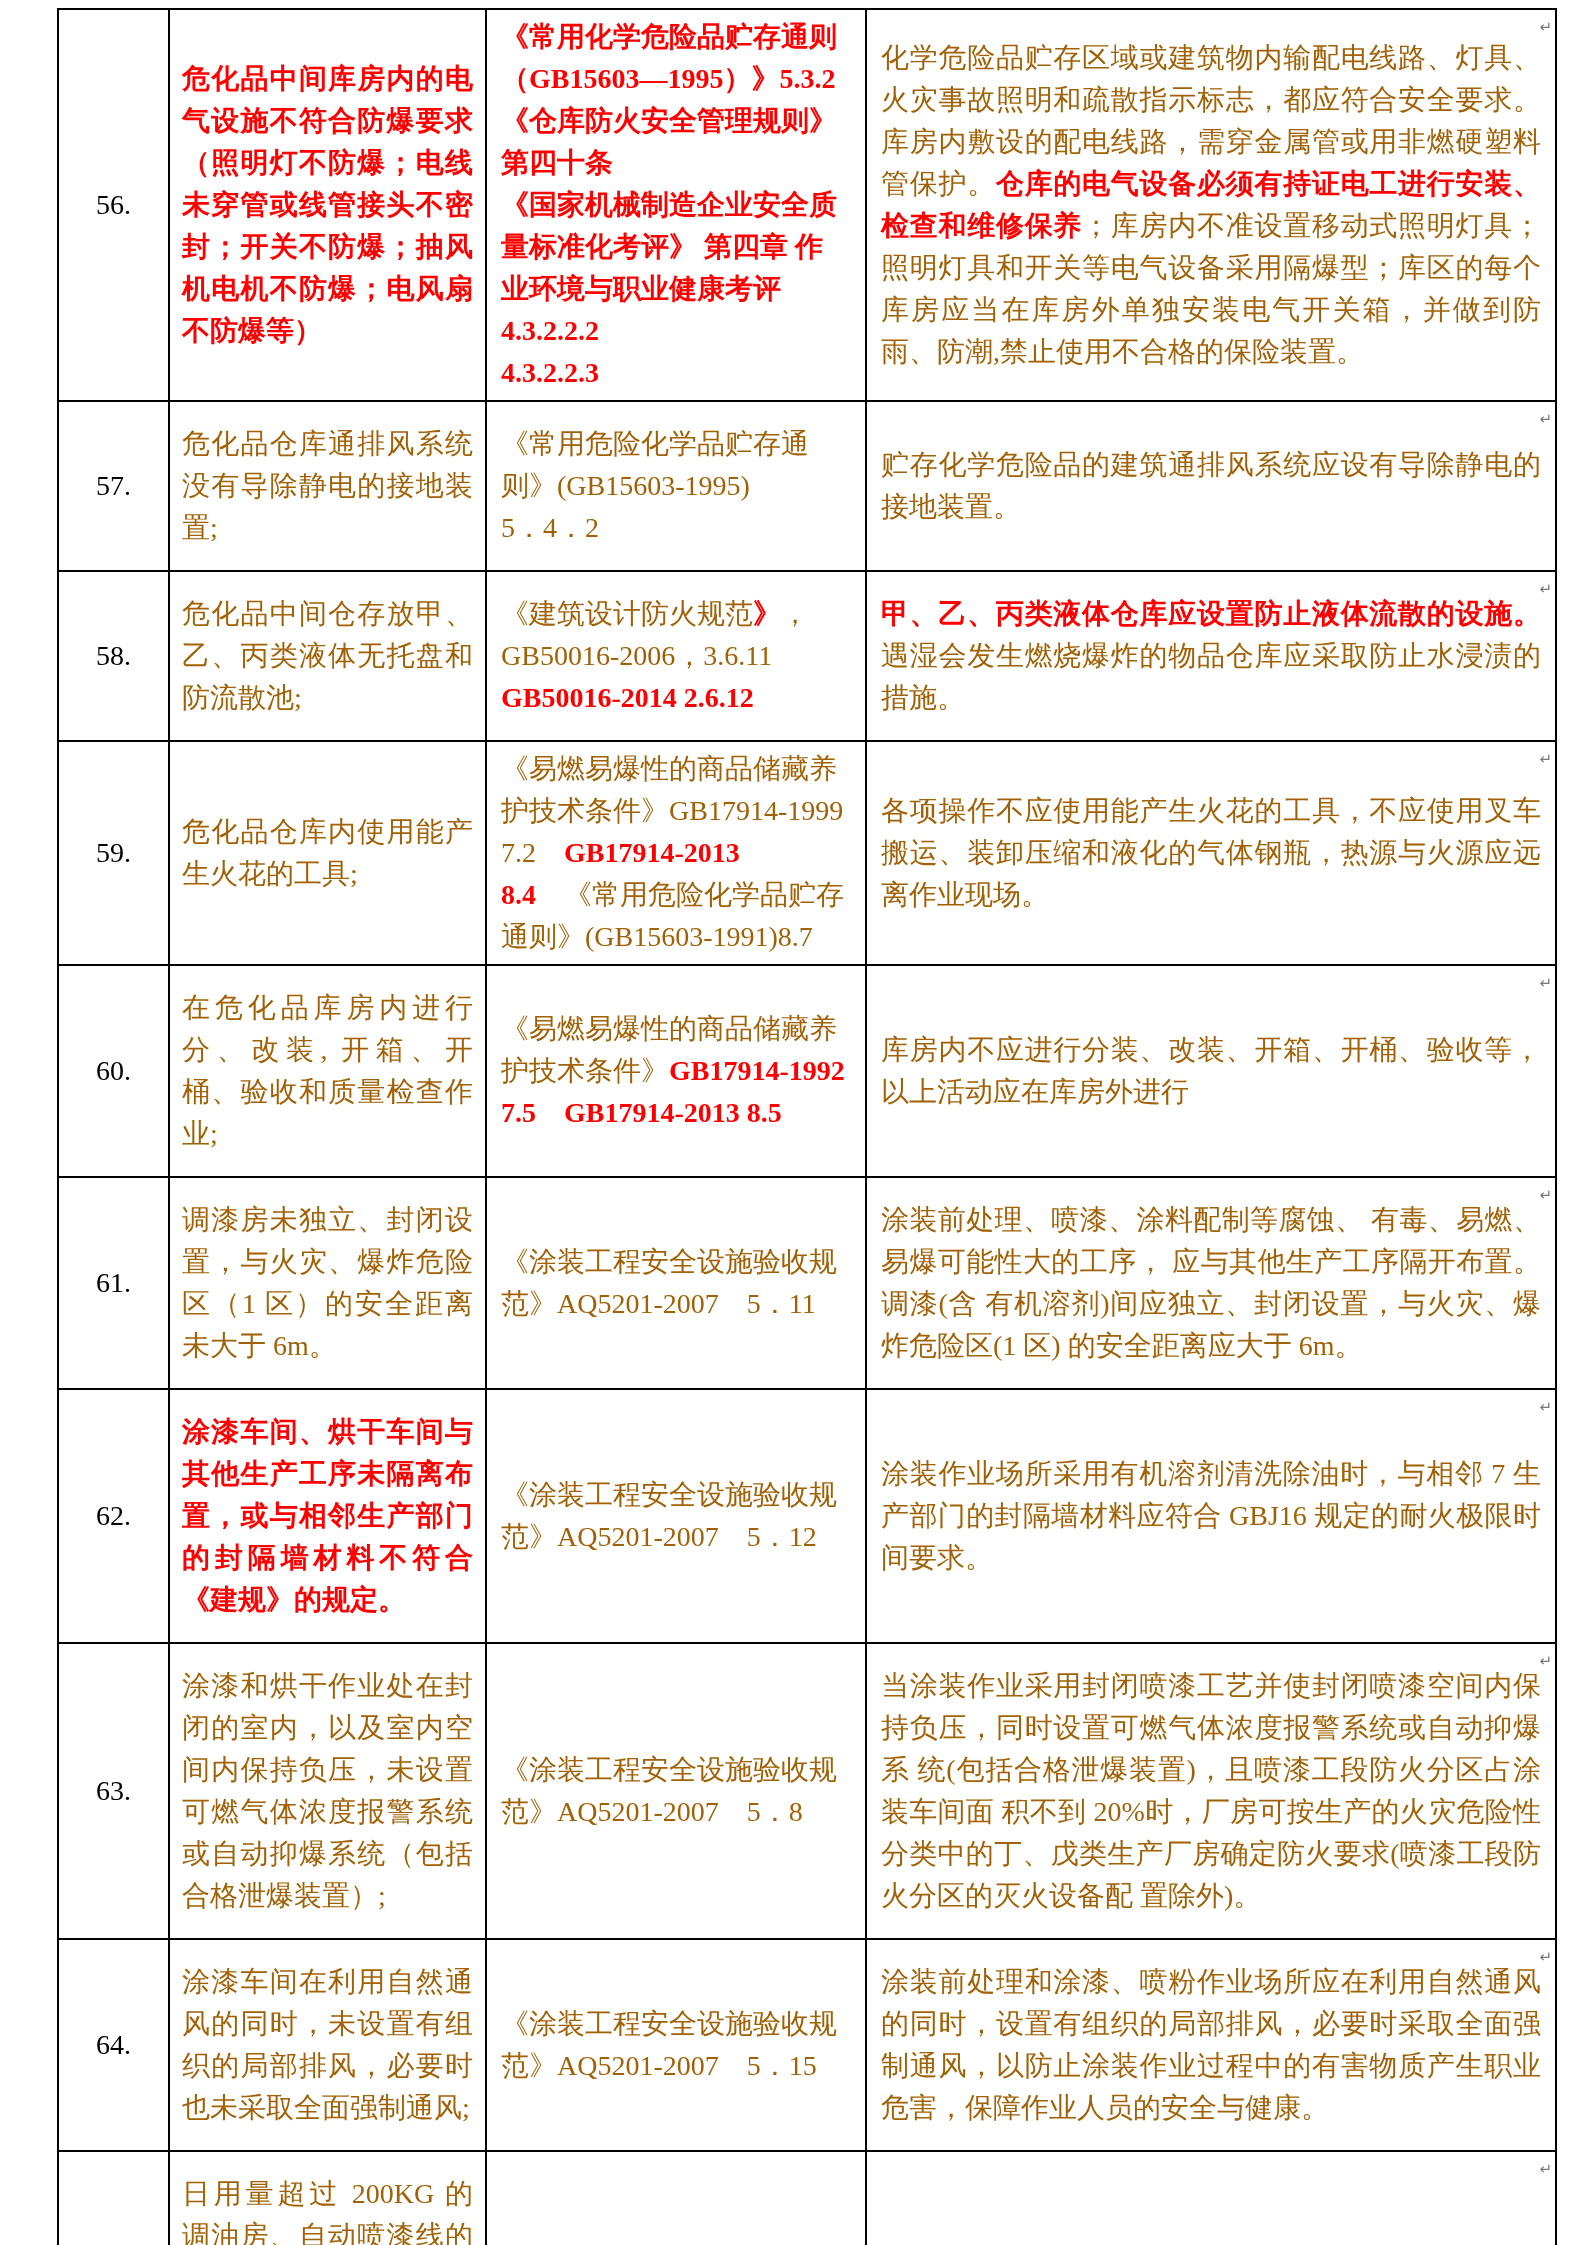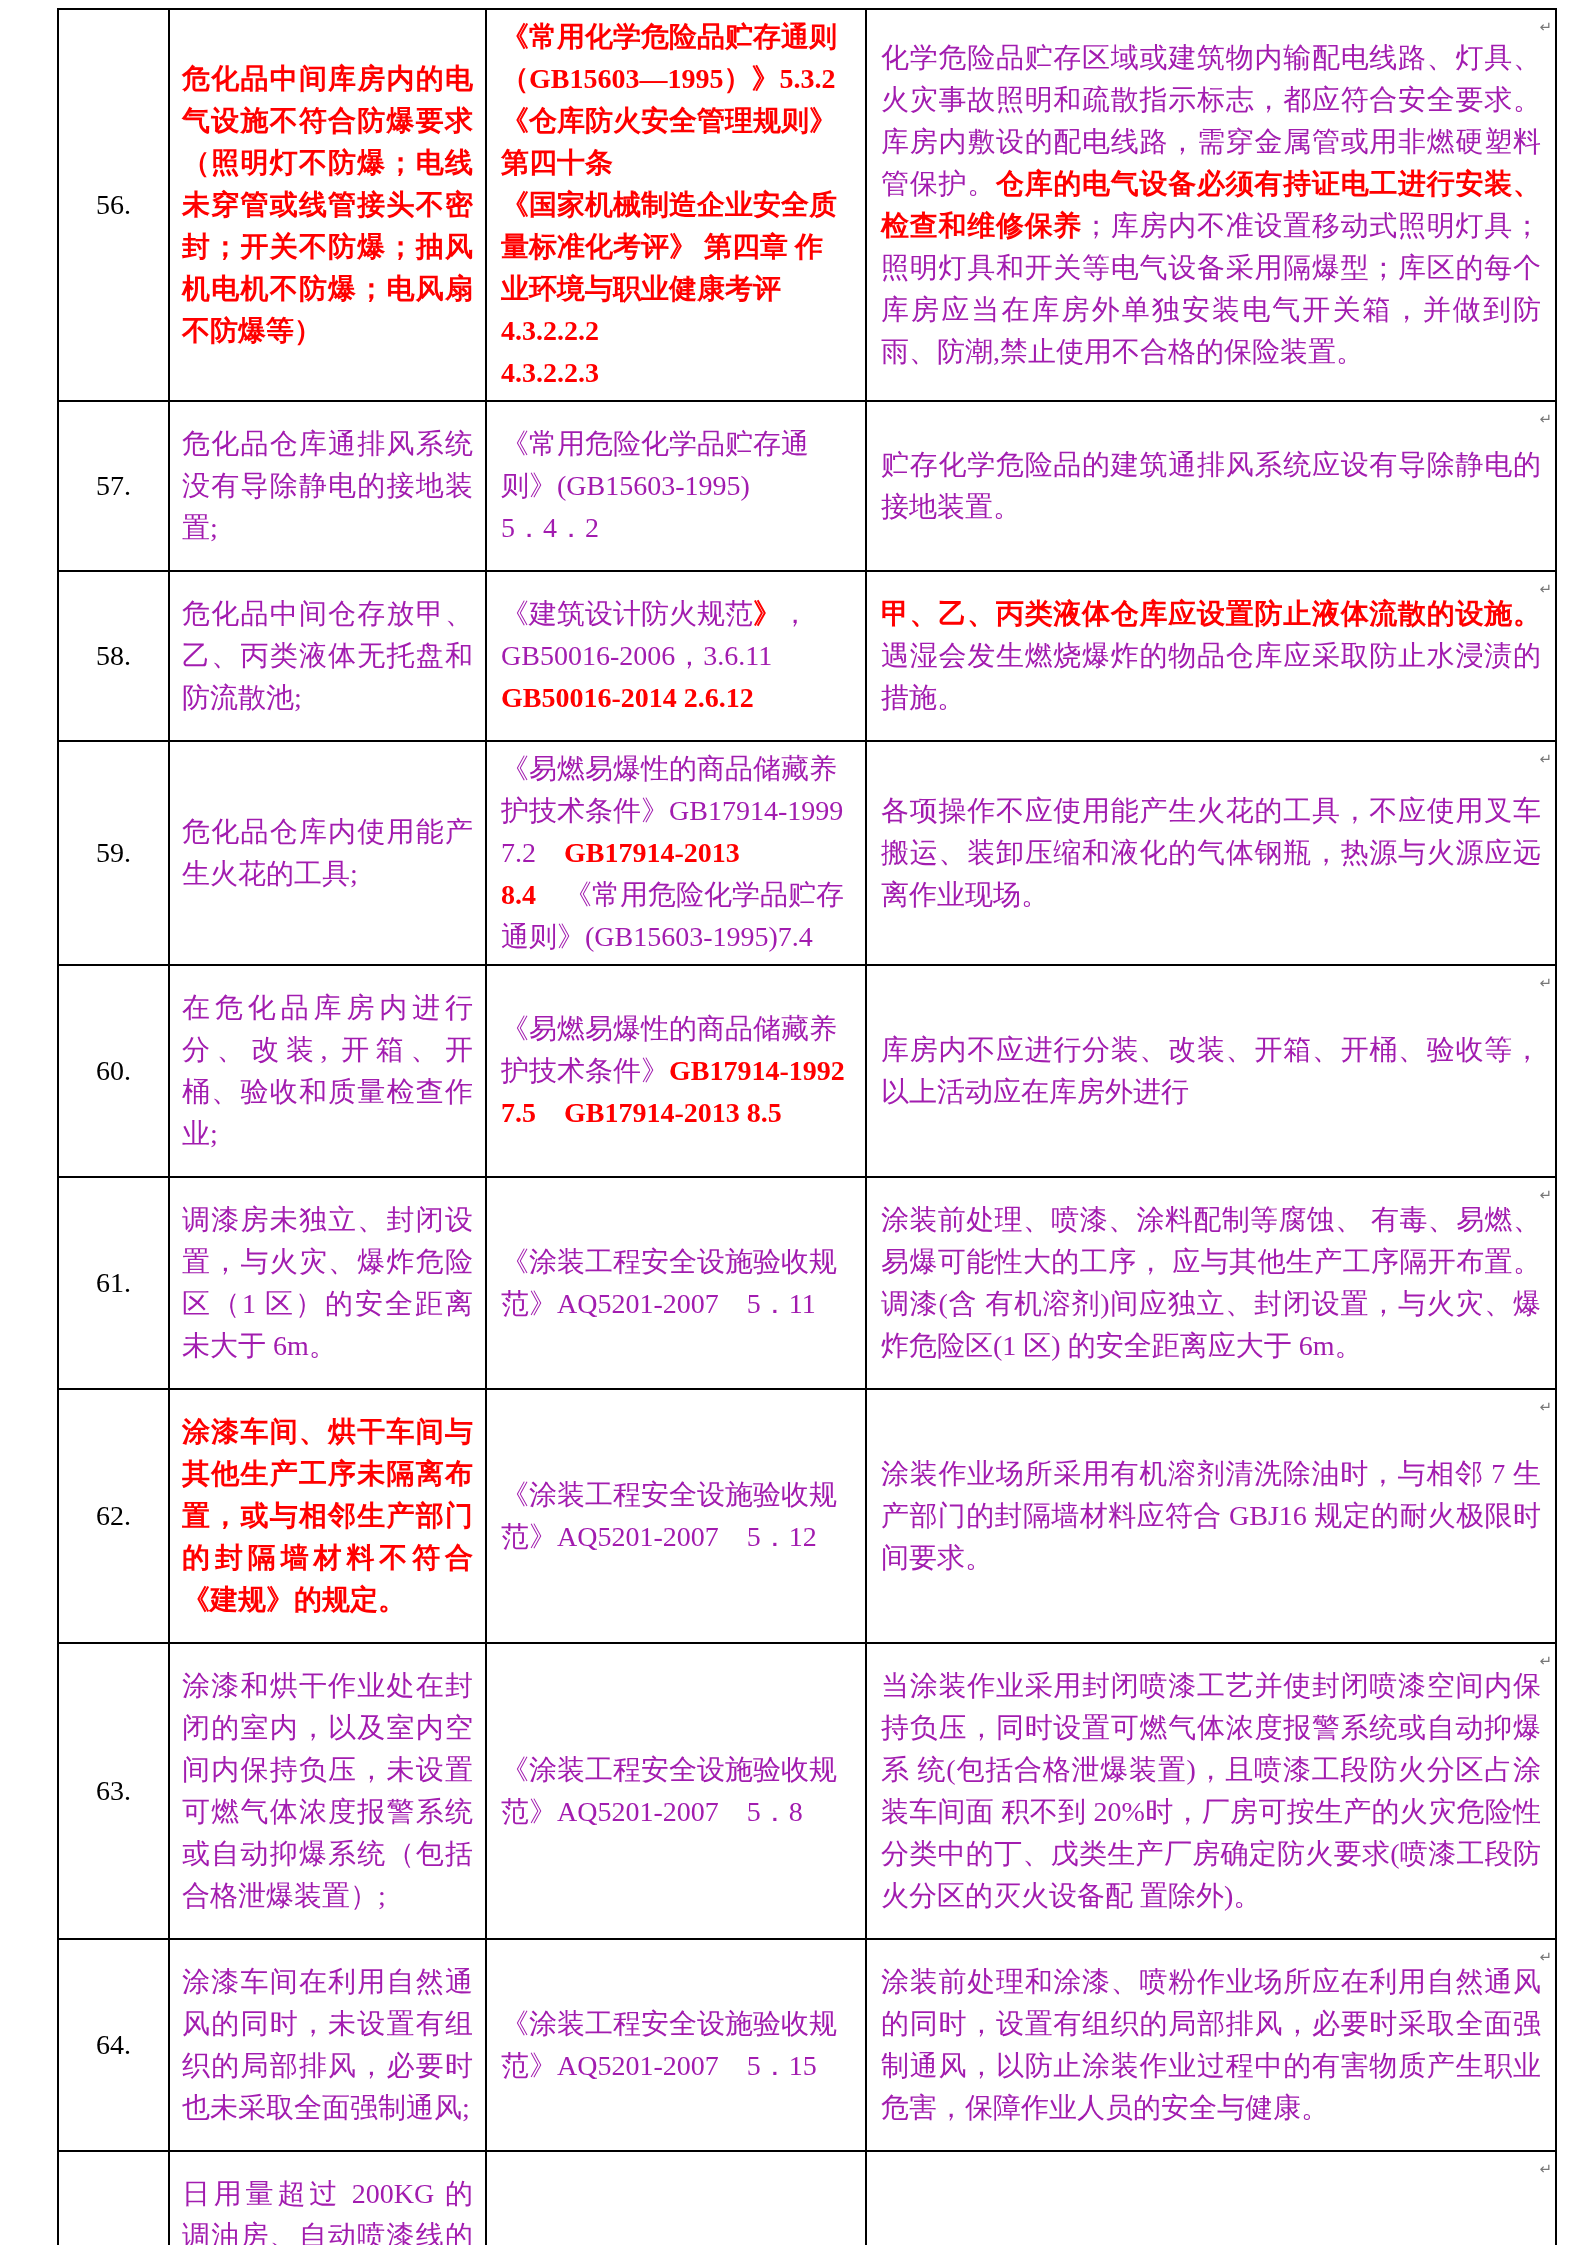--- a/index.html
+++ b/index.html
@@ -42,21 +42,21 @@
   td.c-ref {
     padding: 6px 14px;
     text-align: left;
   }
   td.c-req {
     padding: 6px 14px;
     text-align: justify;
   }
   .runs { white-space: pre-wrap; }
   .run-red { color: #ff0000; font-weight: bold; }
-  .run-black { color: #a21caf; }
+  .run-black { color: #a16207; }
   .return-mark {
     position: absolute;
     top: 10px;
     right: 3px;
     font-size: 15px;
     line-height: 15px;
     color: #777777;
     font-family: "DejaVu Sans", sans-serif;
     pointer-events: none;
   }
@@ -103,21 +103,21 @@
 </span><span class="run-red">GB50016-2014 2.6.12</span></span></td>
           <td class="c-req"><span class="return-mark">↵</span><span class="runs"><span class="run-red">甲、乙、丙类液体仓库应设置防止液体流散的设施。</span><span class="run-black">遇湿会发生燃烧爆炸的物品仓库应采取防止水浸渍的措施。</span></span></td>
         </tr>
         <tr>
           <td class="c-num">59.</td>
           <td class="c-issue"><span class="runs"><span class="run-black">危化品仓库内使用能产生火花的工具;</span></span></td>
           <td class="c-ref"><span class="runs"><span class="run-black">《易燃易爆性的商品储藏养
 护技术条件》GB17914-1999
 7.2　</span><span class="run-red">GB17914-2013</span><span class="run-black">
 </span><span class="run-red">8.4</span><span class="run-black">　《常用危险化学品贮存
-通则》(GB15603-1995)7.4</span></span></td>
+通则》(GB15603-1991)8.7</span></span></td>
           <td class="c-req"><span class="return-mark">↵</span><span class="runs"><span class="run-black">各项操作不应使用能产生火花的工具，不应使用叉车搬运、装卸压缩和液化的气体钢瓶，热源与火源应远离作业现场。</span></span></td>
         </tr>
         <tr>
           <td class="c-num">60.</td>
           <td class="c-issue"><span class="runs"><span class="run-black">在危化品库房内进行分、改装, 开箱、开桶、验收和质量检查作业;</span></span></td>
           <td class="c-ref"><span class="runs"><span class="run-black">《易燃易爆性的商品储藏养
 护技术条件》</span><span class="run-red">GB17914-1992
 7.5　GB17914-2013 8.5</span></span></td>
           <td class="c-req"><span class="return-mark">↵</span><span class="runs"><span class="run-black">库房内不应进行分装、改装、开箱、开桶、验收等，以上活动应在库房外进行</span></span></td>
         </tr>

